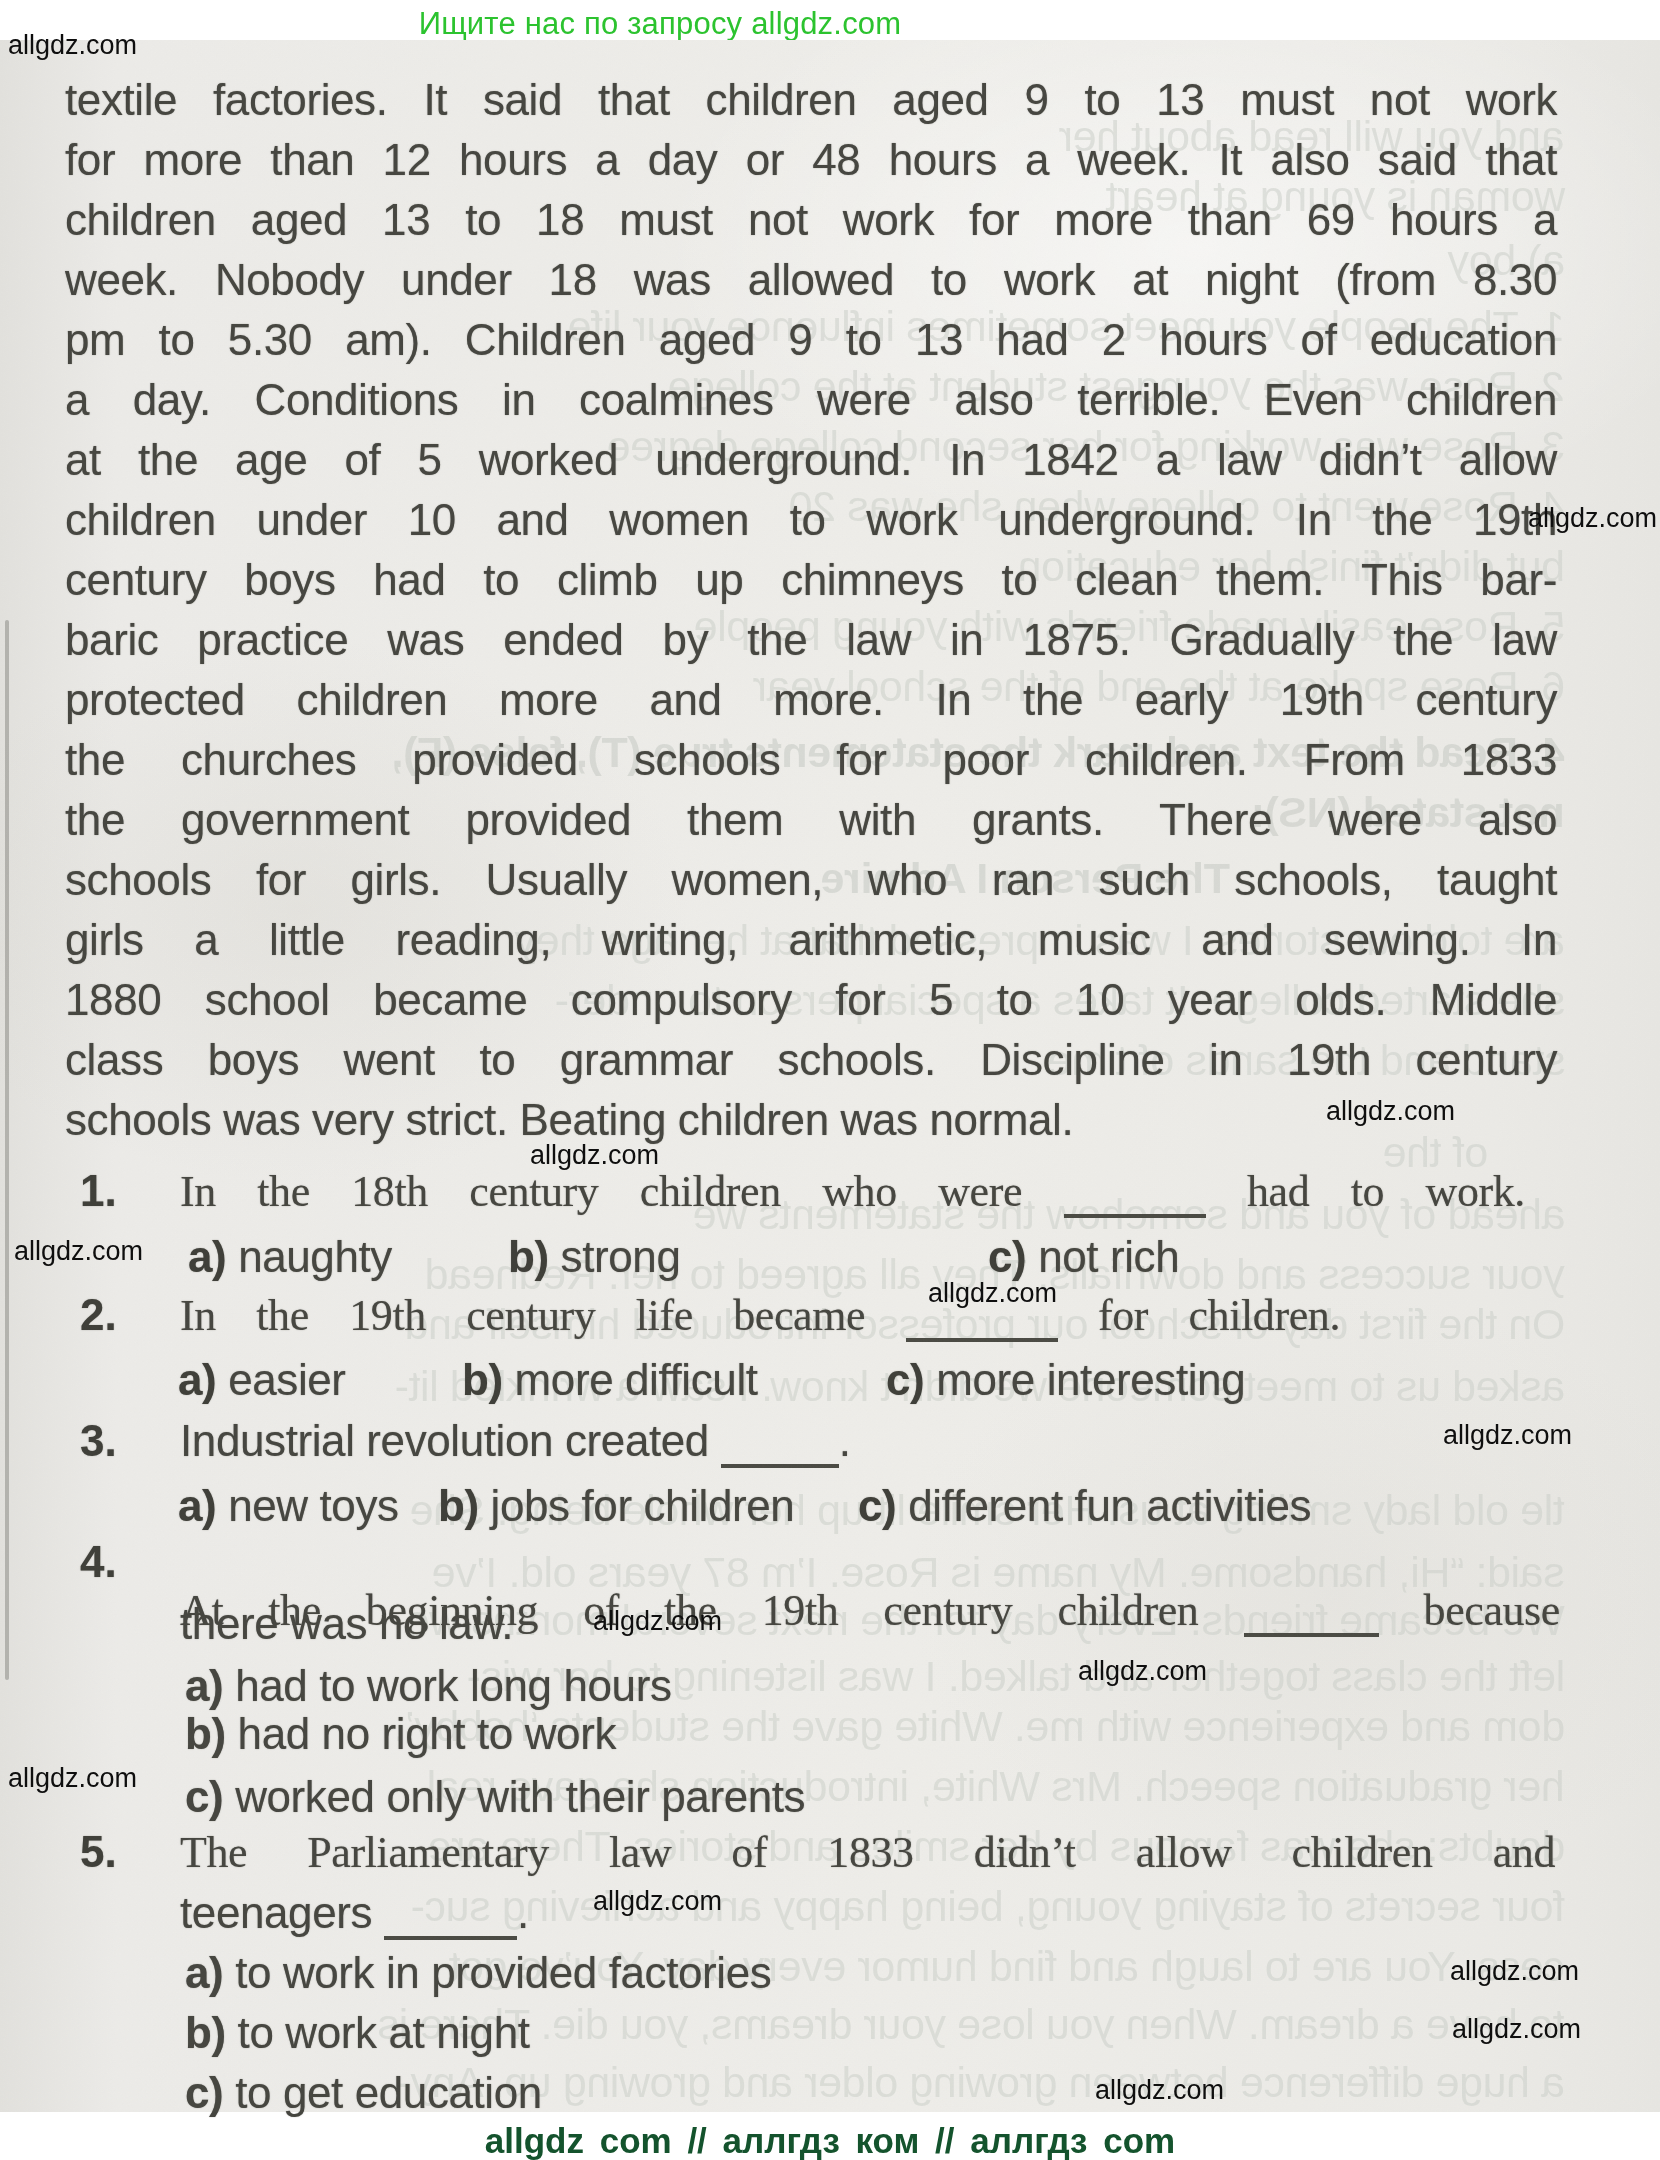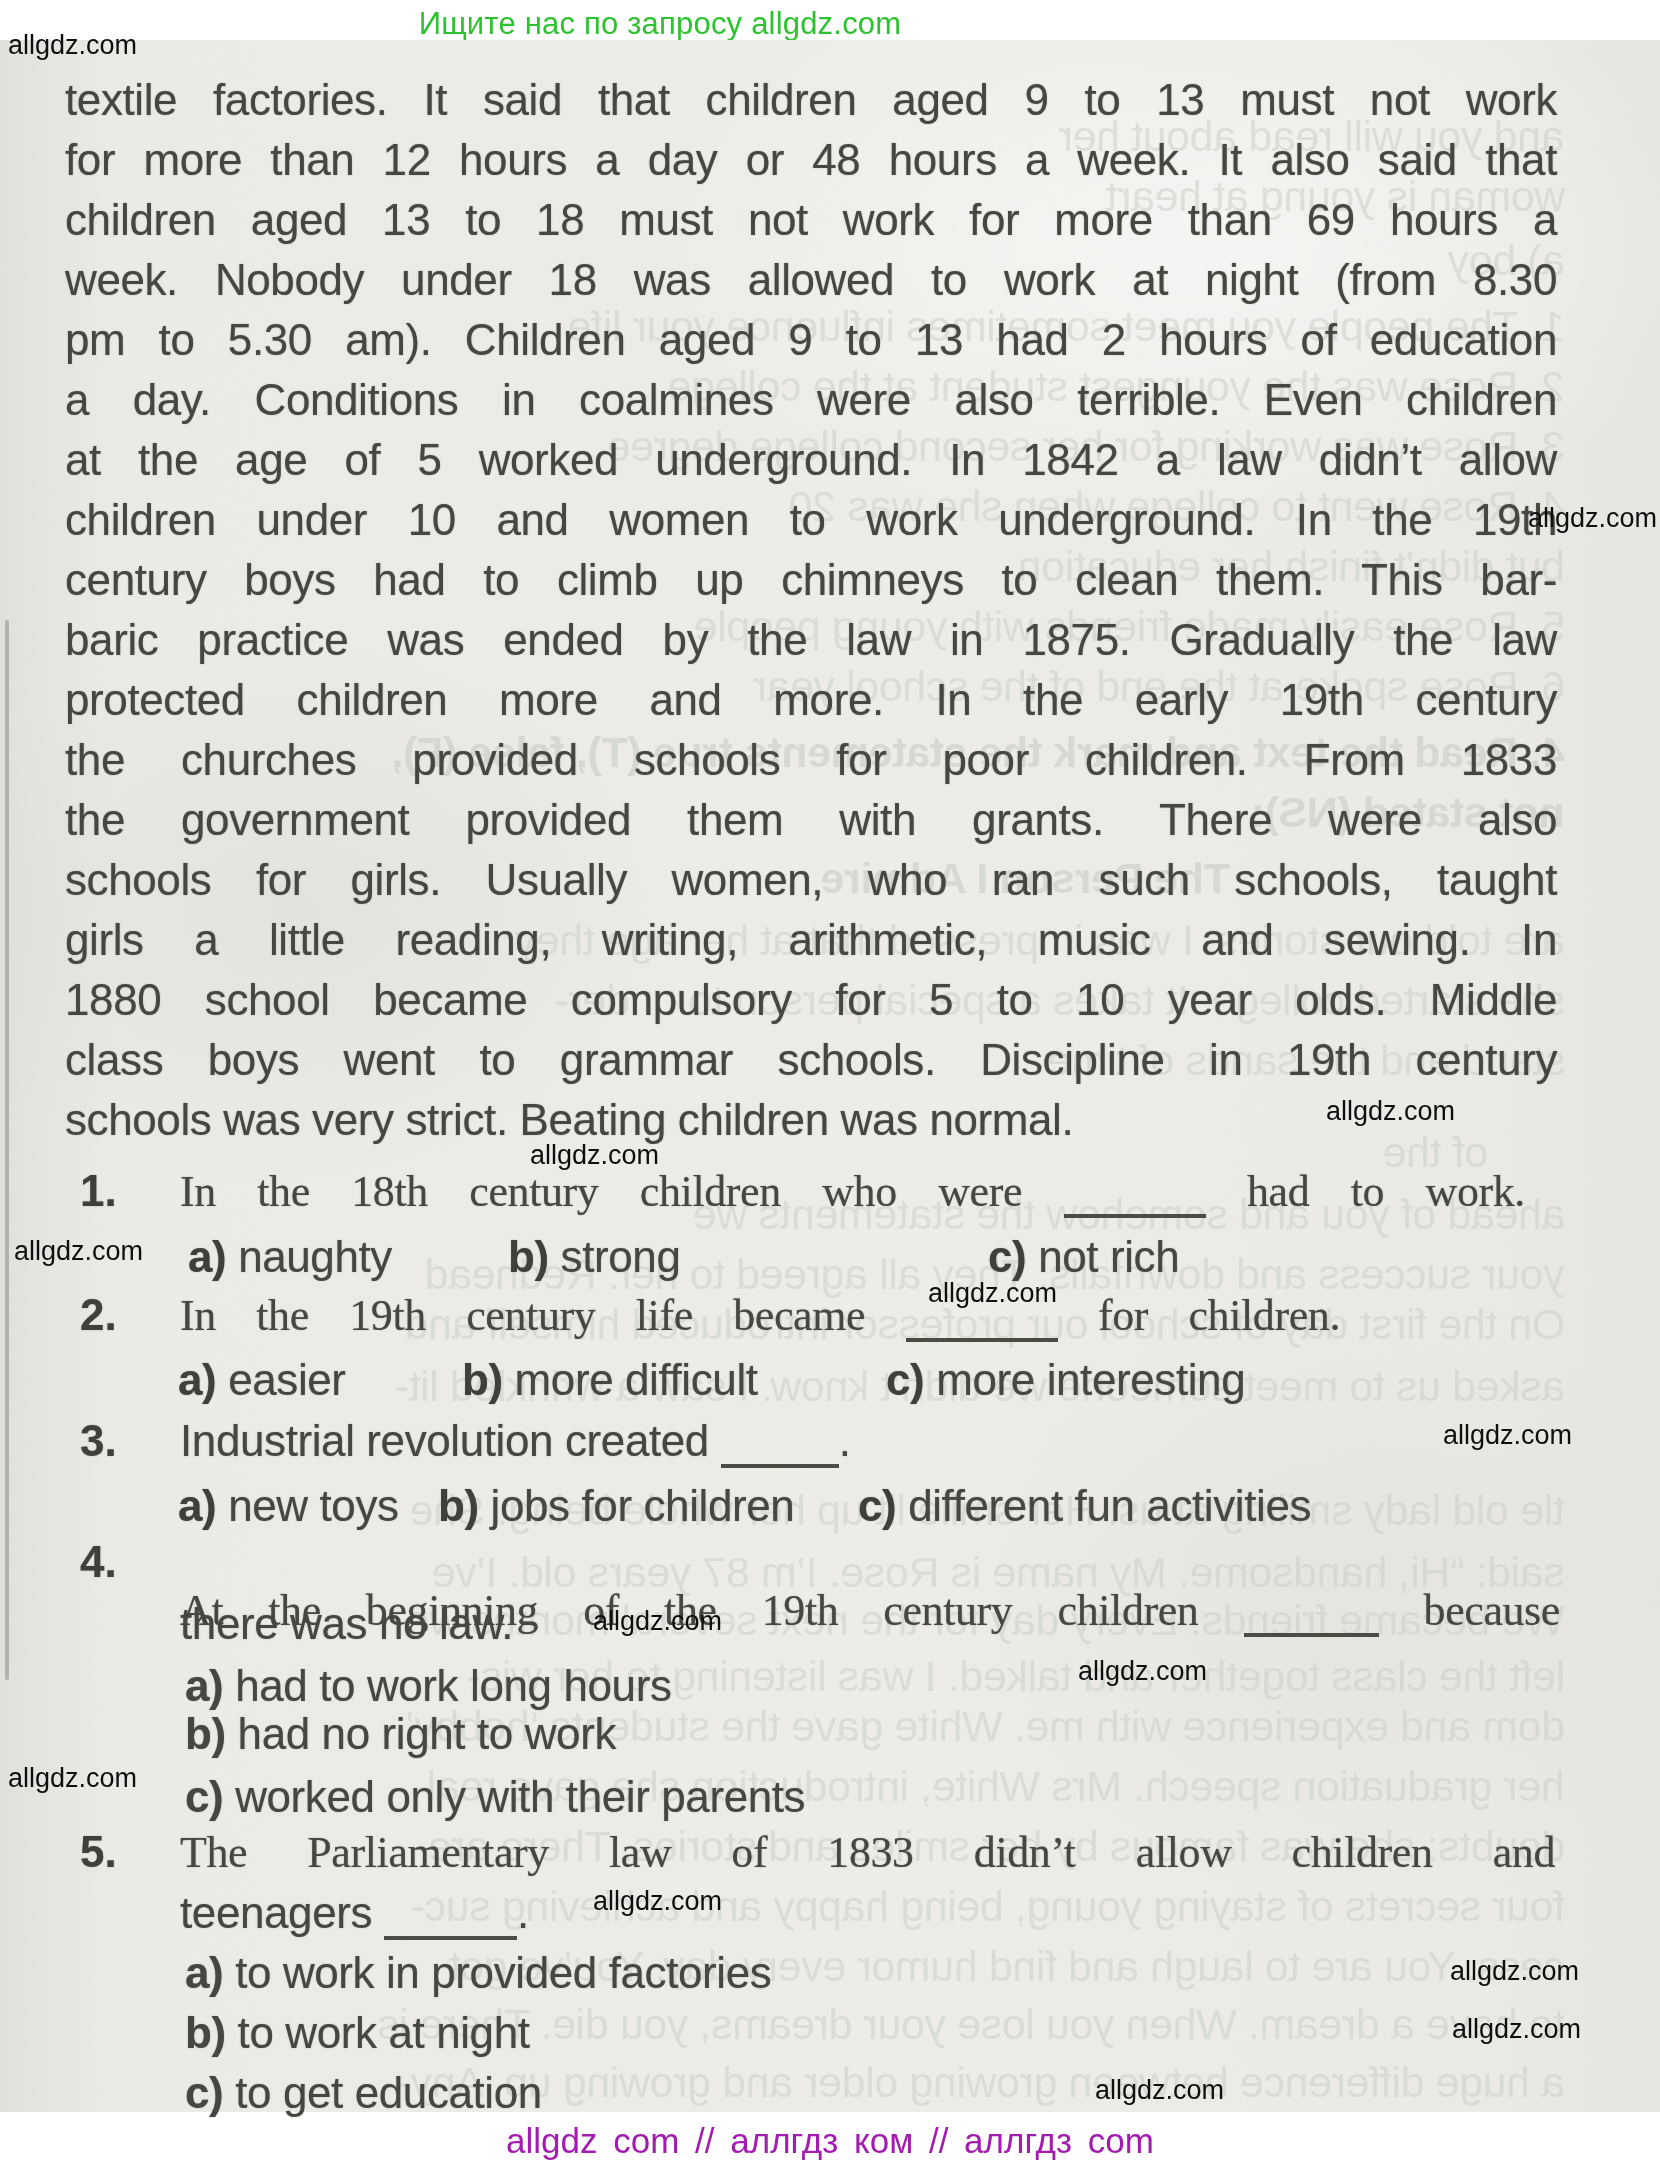--- a/index.html
+++ b/index.html
@@ -197,13 +197,13 @@
 </div>
 
 <svg class="noise" width="1660" height="2072" xmlns="http://www.w3.org/2000/svg">
   <filter id="paperNoise">
     <feTurbulence type="fractalNoise" baseFrequency="0.8" numOctaves="2" stitchTiles="stitch"></feTurbulence>
     <feColorMatrix type="matrix" values="0 0 0 0 0.55  0 0 0 0 0.54  0 0 0 0 0.51  0 0 0 0.07 0"></feColorMatrix>
   </filter>
   <rect width="1660" height="2072" filter="url(#paperNoise)"></rect>
 </svg>
 
-<div class="sitefooter" style="color: #a21caf;">allgdz com  //  аллгдз ком  //  аллгдз com</div>
+<div class="sitefooter" style="color: #14532d; font-weight: bold;">allgdz com  //  аллгдз ком  //  аллгдз com</div>
 
 </body></html>

